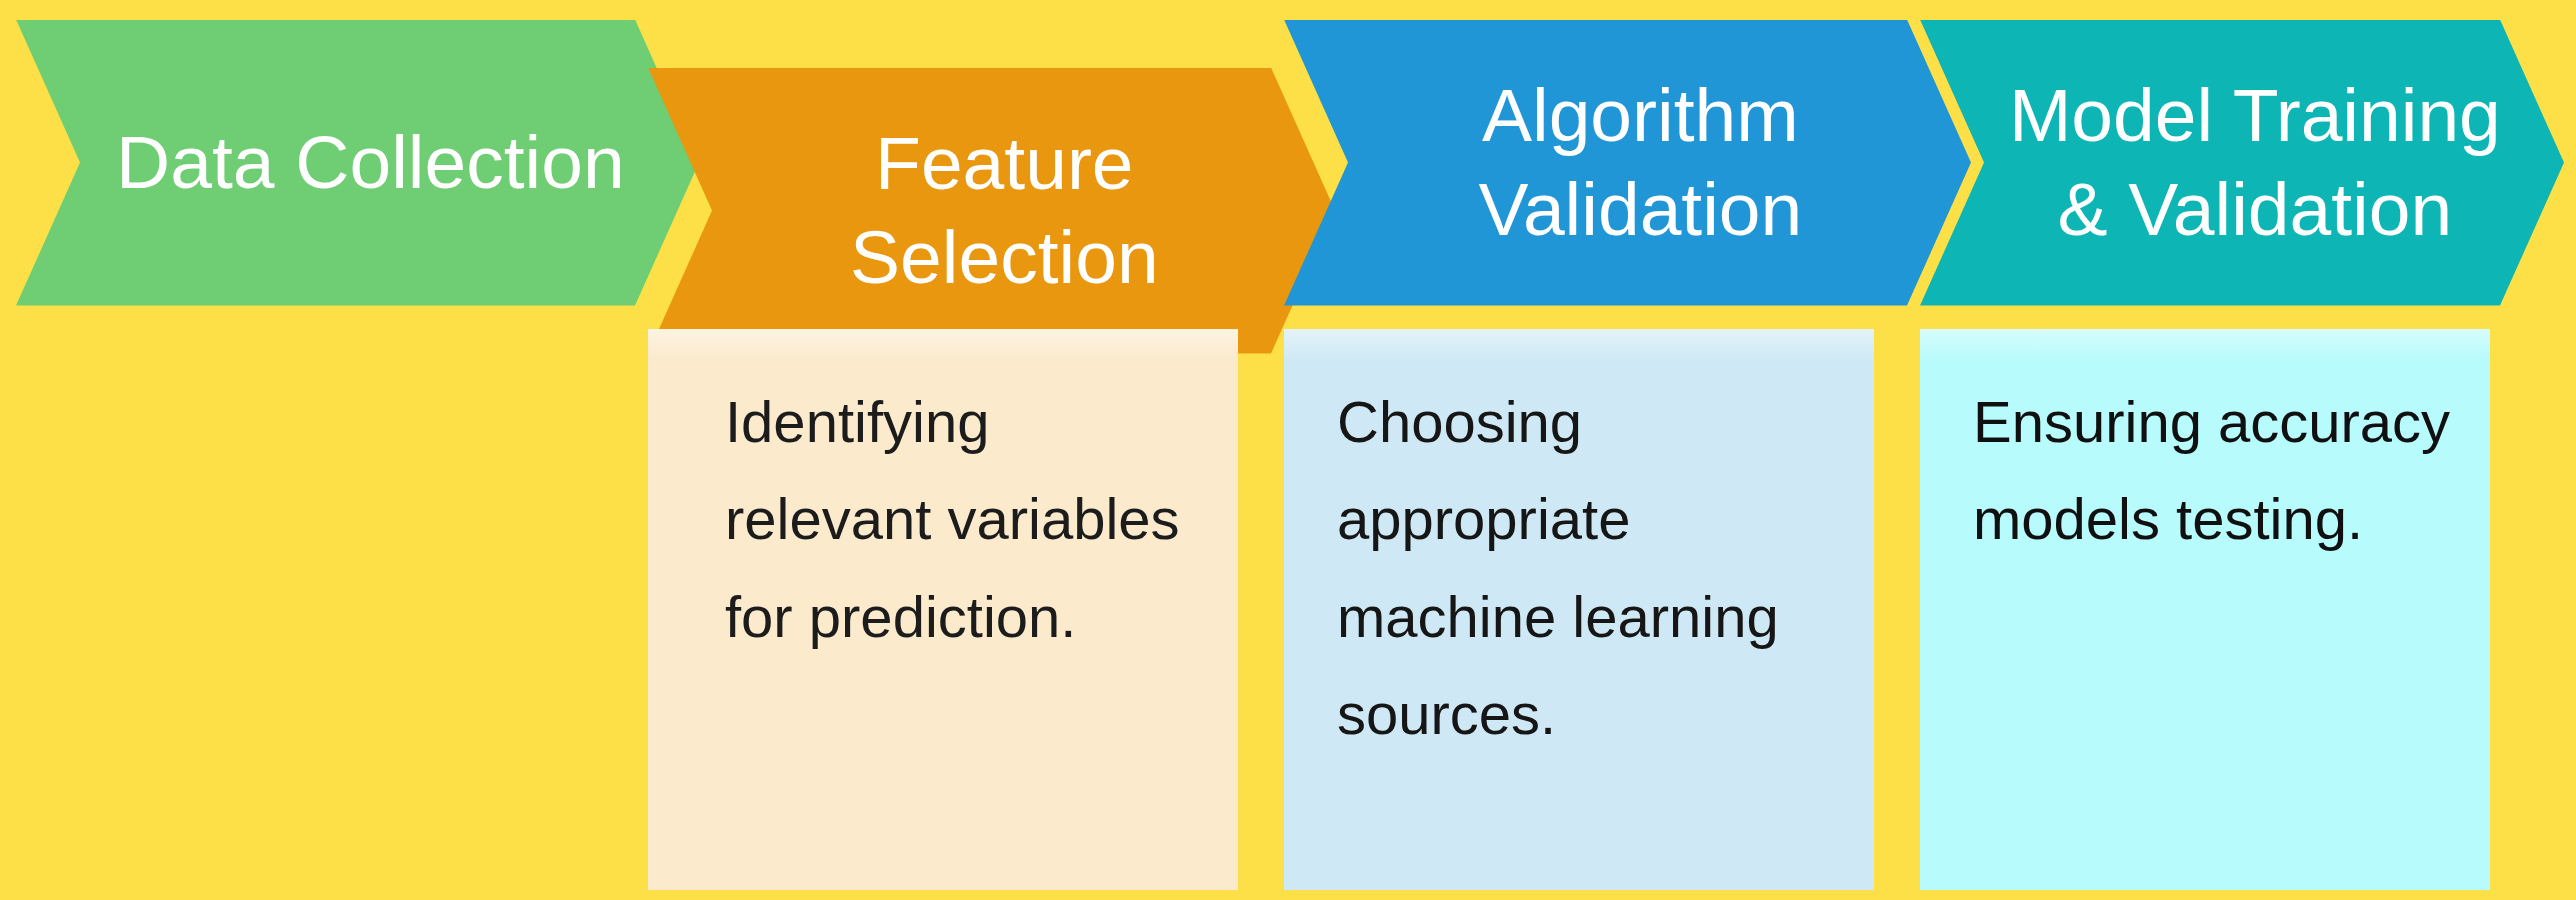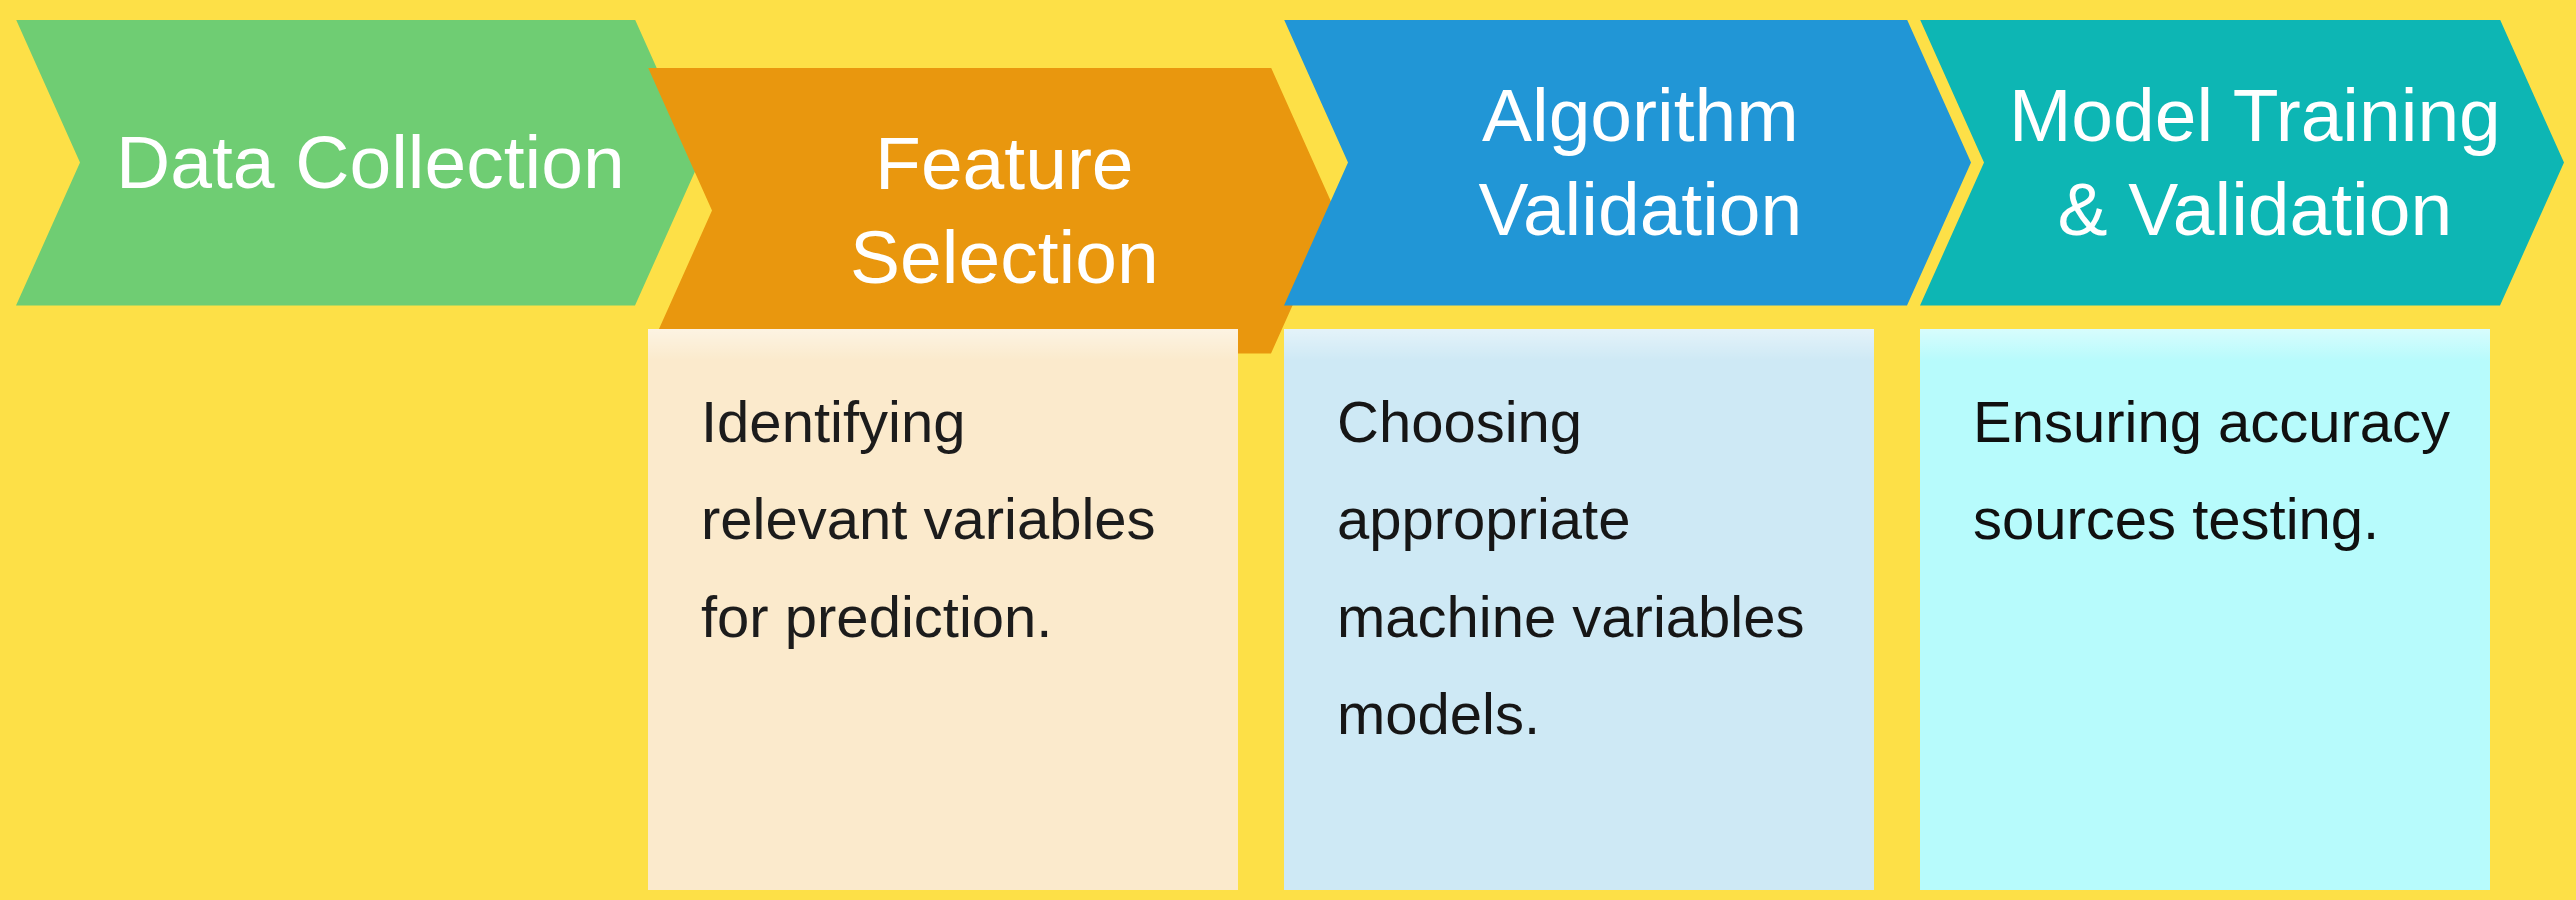--- a/index.html
+++ b/index.html
@@ -46,21 +46,21 @@
 
   
   .descbox {
     position: absolute;
     top: 329px;
     height: 561px;
     box-sizing: border-box;
     background-image: linear-gradient(180deg, rgba(255,255,255,0.45) 0px, rgba(255,255,255,0) 32px);
   }
   .b1 { left: 19px;   width: 590px; }
-  .b2 { left: 648px;  width: 590px; }
+  .b2 { left: 648px;  width: 590px; padding-left: 24px; }
   .b3 { left: 1284px; width: 590px; }
   .b4 { left: 1920px; width: 570px; }
   .desc {
     margin: 0;
     padding: 44px 0 0 53px;
     font-size: 58px;
     line-height: 1.68;
     font-weight: 400;
   }
   .b1 .desc { max-width: 478px; }
@@ -88,21 +88,21 @@
   <div class="chevron c4" style="background-color: rgb(13, 182, 180);">
     <span class="label" style="color: rgb(255, 255, 255);">Model Training &amp; Validation</span>
   </div>
 
 
   <div class="descbox b2" style="background-color: rgb(251, 234, 204);">
     <p class="desc" style="color: rgb(28, 28, 28);">Identifying relevant variables for prediction.</p>
   </div>
 
   <div class="descbox b3" style="background-color: rgb(206, 233, 245);">
-    <p class="desc" style="color: rgb(22, 22, 22);">Choosing appropriate machine variables models.</p>
+    <p class="desc" style="color: rgb(22, 22, 22);">Choosing appropriate machine learning sources.</p>
   </div>
 
   <div class="descbox b4" style="background-color: rgb(183, 251, 252);">
-    <p class="desc" style="color: rgb(16, 16, 16);">Ensuring accuracy sources testing.</p>
+    <p class="desc" style="color: rgb(16, 16, 16);">Ensuring accuracy models testing.</p>
   </div>
 
 </div>
 
 
 </body></html>

